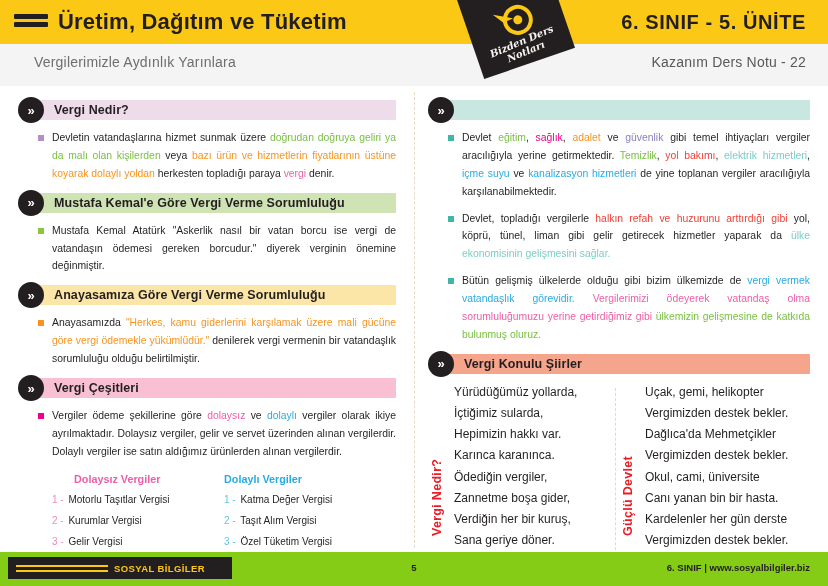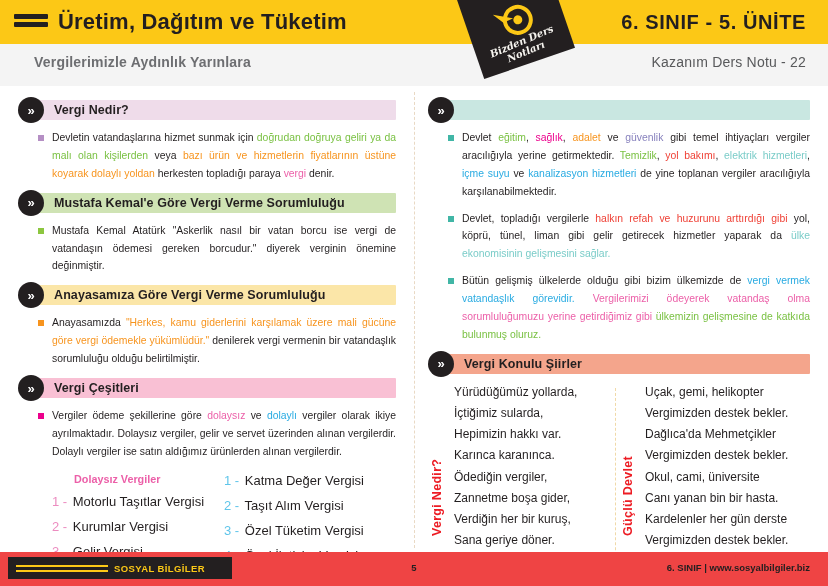--- a/index.html
+++ b/index.html
@@ -44,21 +44,20 @@
   .hdr-bars i:nth-child(2) { width: 34px; }
   .hdr-unit {
     position: absolute; top: 11px; right: 22px;
     font-size: 20px; font-weight: bold; color: #231f20;
     letter-spacing: .6px; white-space: nowrap;
   }
   .hdr-slogan {
     position: absolute; top: 54px; left: 34px;
     font-size: 14px; color: #6d6e71; letter-spacing: .2px;
     white-space: nowrap;
-    font-weight: bold;
   }
   .hdr-note {
     position: absolute; top: 54px; right: 22px;
     font-size: 14px; color: #58595b; letter-spacing: .2px;
     white-space: nowrap;
   }
   
   .badge {
     position: absolute; left: 466px; top: -30px;
     width: 96px; height: 96px;
@@ -154,21 +153,21 @@
 
   
   .lists { display: flex; margin: 12px 0 0 34px; }
   .lst { width: 50%; }
   .lst-h {
     font-size: 10.8px; font-weight: bold; margin-bottom: 9px;
   }
   .lst-h.pink { color: #ec5fa8; padding-left: 22px; }
   .lst-h.blue { color: #29abe2; }
   .lst li {
-    list-style: none; font-size: 13px; color: #231f20;
+    list-style: none; font-size: 10px; color: #231f20;
     margin-bottom: 10px; white-space: nowrap;
   }
   .lst li .n { margin-right: 2px; }
   .lst.pink li .n { color: #ec8cc0; }
   .lst.blue li .n { color: #5fc5ea; }
 
   
   .poems { display: flex; margin-top: 12px; position: relative; }
   .poem {
     position: relative; width: 50%;
@@ -186,21 +185,21 @@
     letter-spacing: .3px; white-space: nowrap;
   }
   .poem-line {
     font-size: 12px; line-height: 1.05;
     color: #231f20; margin-bottom: 8.6px; white-space: nowrap;
   }
 
   
   .ftr {
     position: absolute; left: 0; bottom: 0;
-    width: 828px; height: 34px; background: #ef4444;
+    width: 828px; height: 34px; background: #84cc16;
   }
   .ftr-tab {
     position: absolute; left: 8px; top: 5px;
     width: 224px; height: 22px; background: #231f20;
     display: flex; align-items: center;
   }
   .ftr-tab .lines { margin-left: 8px; width: 92px; }
   .ftr-tab .lines i {
     display: block; height: 2px; background: #fcc816; margin: 3px 0;
   }
@@ -255,21 +254,21 @@
   <div class="cols">
 
     <div class="col col-left">
       <div id="left-sections">
           <div class="sec">
             <div class="sec-head">
               <div class="sec-bar" style="background: rgb(239, 220, 234);"></div>
               <div class="chev">»</div>
               <div class="sec-title">Vergi Nedir?</div>
             </div>
-            <div class="bl bq"><span>Devletin vatandaşlarına hizmet sunmak için </span><span class="g">doğrudan doğruya geliri ya da malı olan kişilerden</span><span> veya </span><span class="o">bazı ürün ve hizmetlerin fiyatlarının üstüne koyarak dolaylı yoldan</span><span> herkesten topladığı paraya </span><span class="pk">vergi</span><span> denir.</span></div>
+            <div class="bl bq"><span>Devletin vatandaşlarına hizmet sunmak üzere </span><span class="g">doğrudan doğruya geliri ya da malı olan kişilerden</span><span> veya </span><span class="o">bazı ürün ve hizmetlerin fiyatlarının üstüne koyarak dolaylı yoldan</span><span> herkesten topladığı paraya </span><span class="pk">vergi</span><span> denir.</span></div>
           </div>
           <div class="sec">
             <div class="sec-head">
               <div class="sec-bar" style="background: rgb(207, 227, 180);"></div>
               <div class="chev">»</div>
               <div class="sec-title">Mustafa Kemal'e Göre Vergi Verme Sorumluluğu</div>
             </div>
             <div class="bl bg"><span>Mustafa Kemal Atatürk "Askerlik nasıl bir vatan borcu ise vergi de vatandaşın ödemesi gereken borcudur." diyerek verginin önemine değinmiştir.</span></div>
           </div>
           <div class="sec">
@@ -293,20 +292,21 @@
           <div class="lst pink">
             <div class="lst-h pink">Dolaysız Vergiler</div>
             <ul>
               <li><span class="n">1 -</span><span> Motorlu Taşıtlar Vergisi</span></li>
               <li><span class="n">2 -</span><span> Kurumlar Vergisi</span></li>
               <li><span class="n">3 -</span><span> Gelir Vergisi</span></li>
               <li><span class="n">4 -</span><span> Emlak Vergisi</span></li>
             </ul>
           </div>
           <div class="lst blue">
+            <div class="lst-h blue">Dolaylı Vergiler</div>
             <ul>
               <li><span class="n">1 -</span><span> Katma Değer Vergisi</span></li>
               <li><span class="n">2 -</span><span> Taşıt Alım Vergisi</span></li>
               <li><span class="n">3 -</span><span> Özel Tüketim Vergisi</span></li>
               <li><span class="n">4 -</span><span> Özel İletişim Vergisi</span></li>
             </ul>
           </div>
         </div>
 
     </div>

